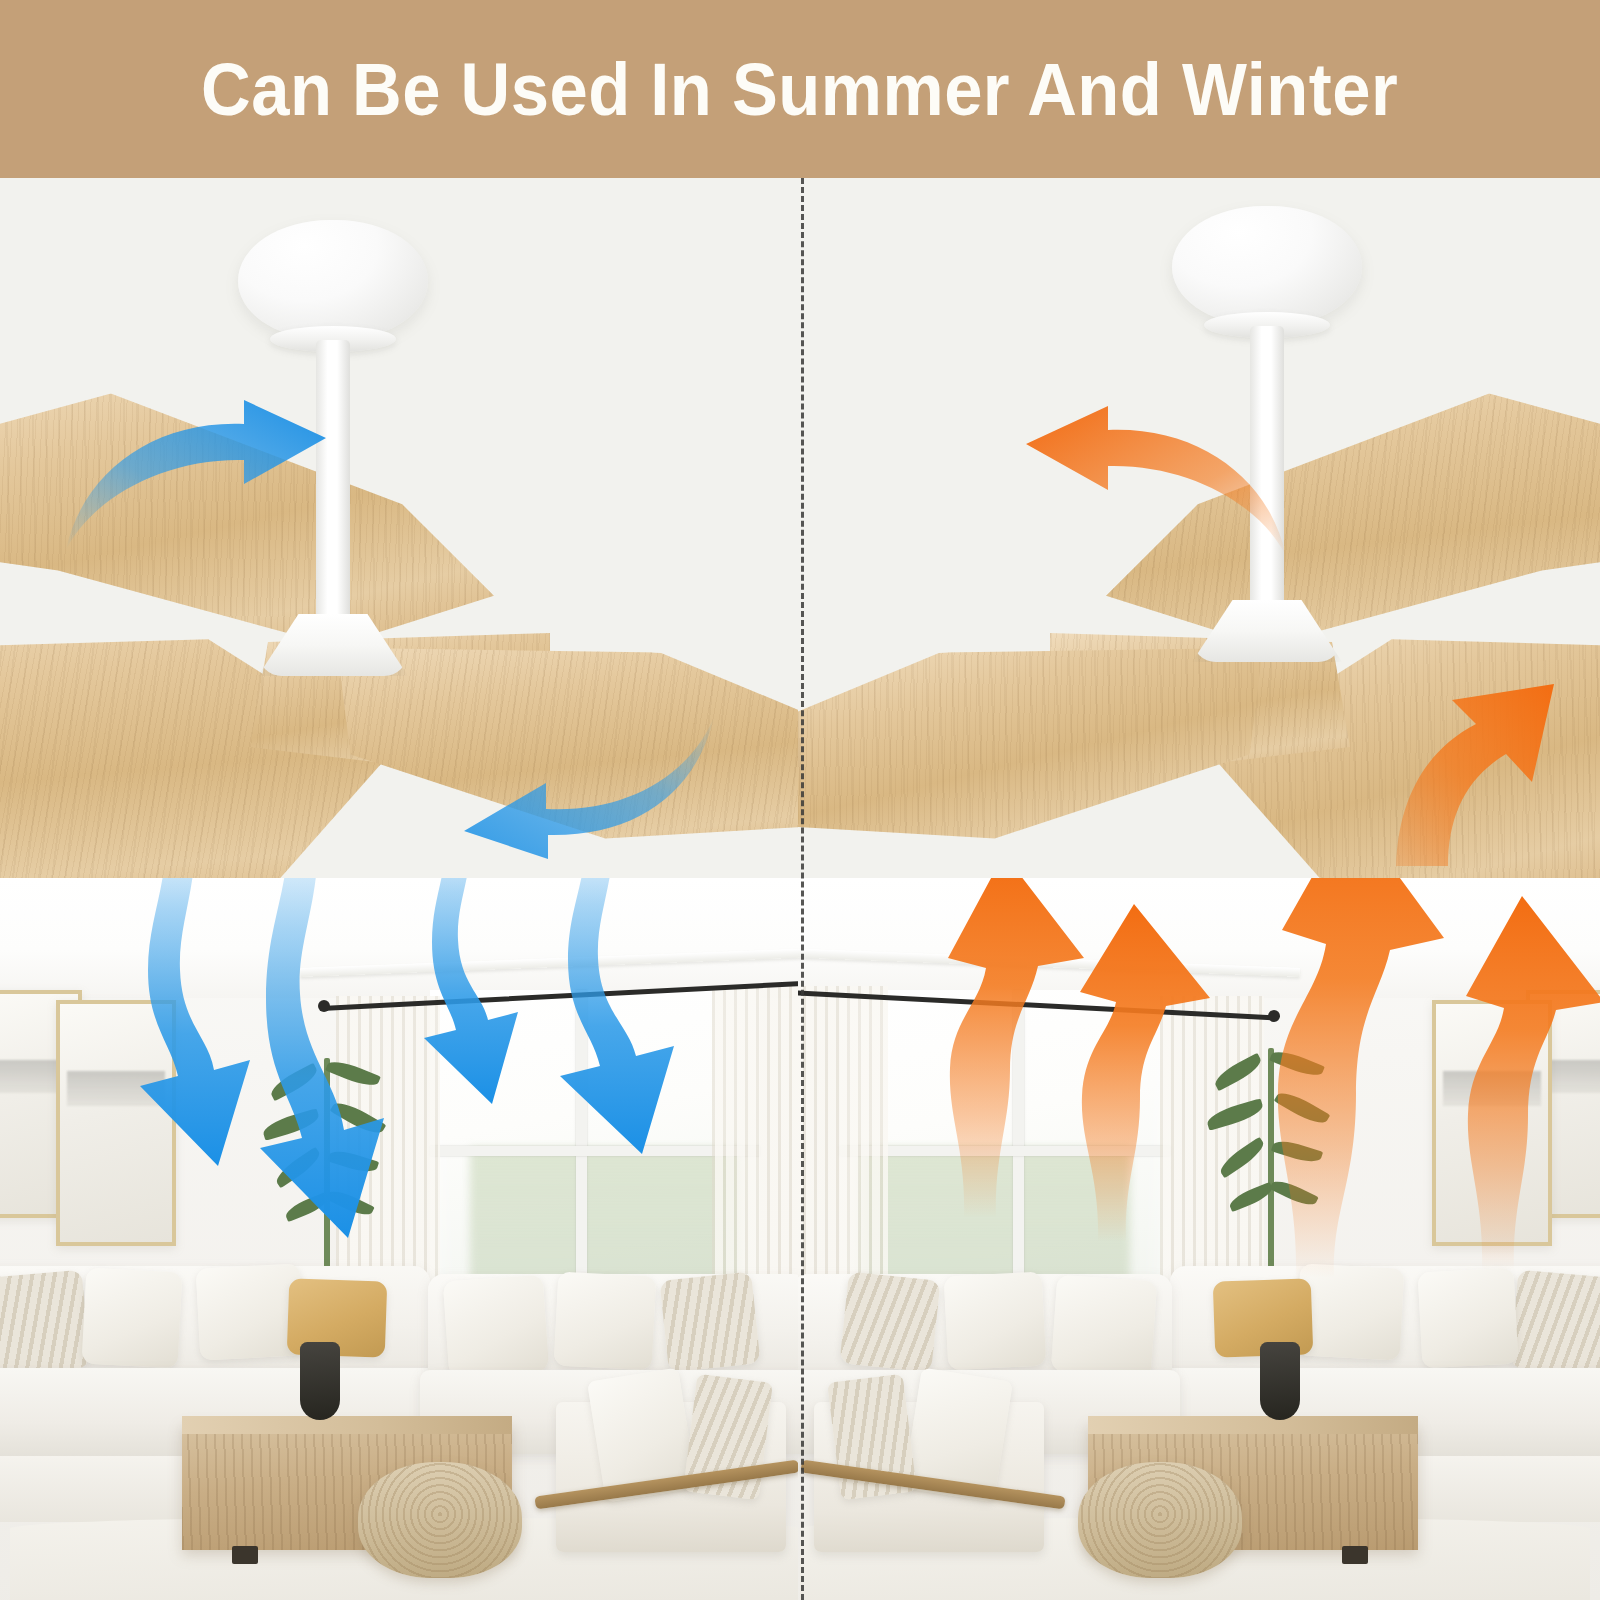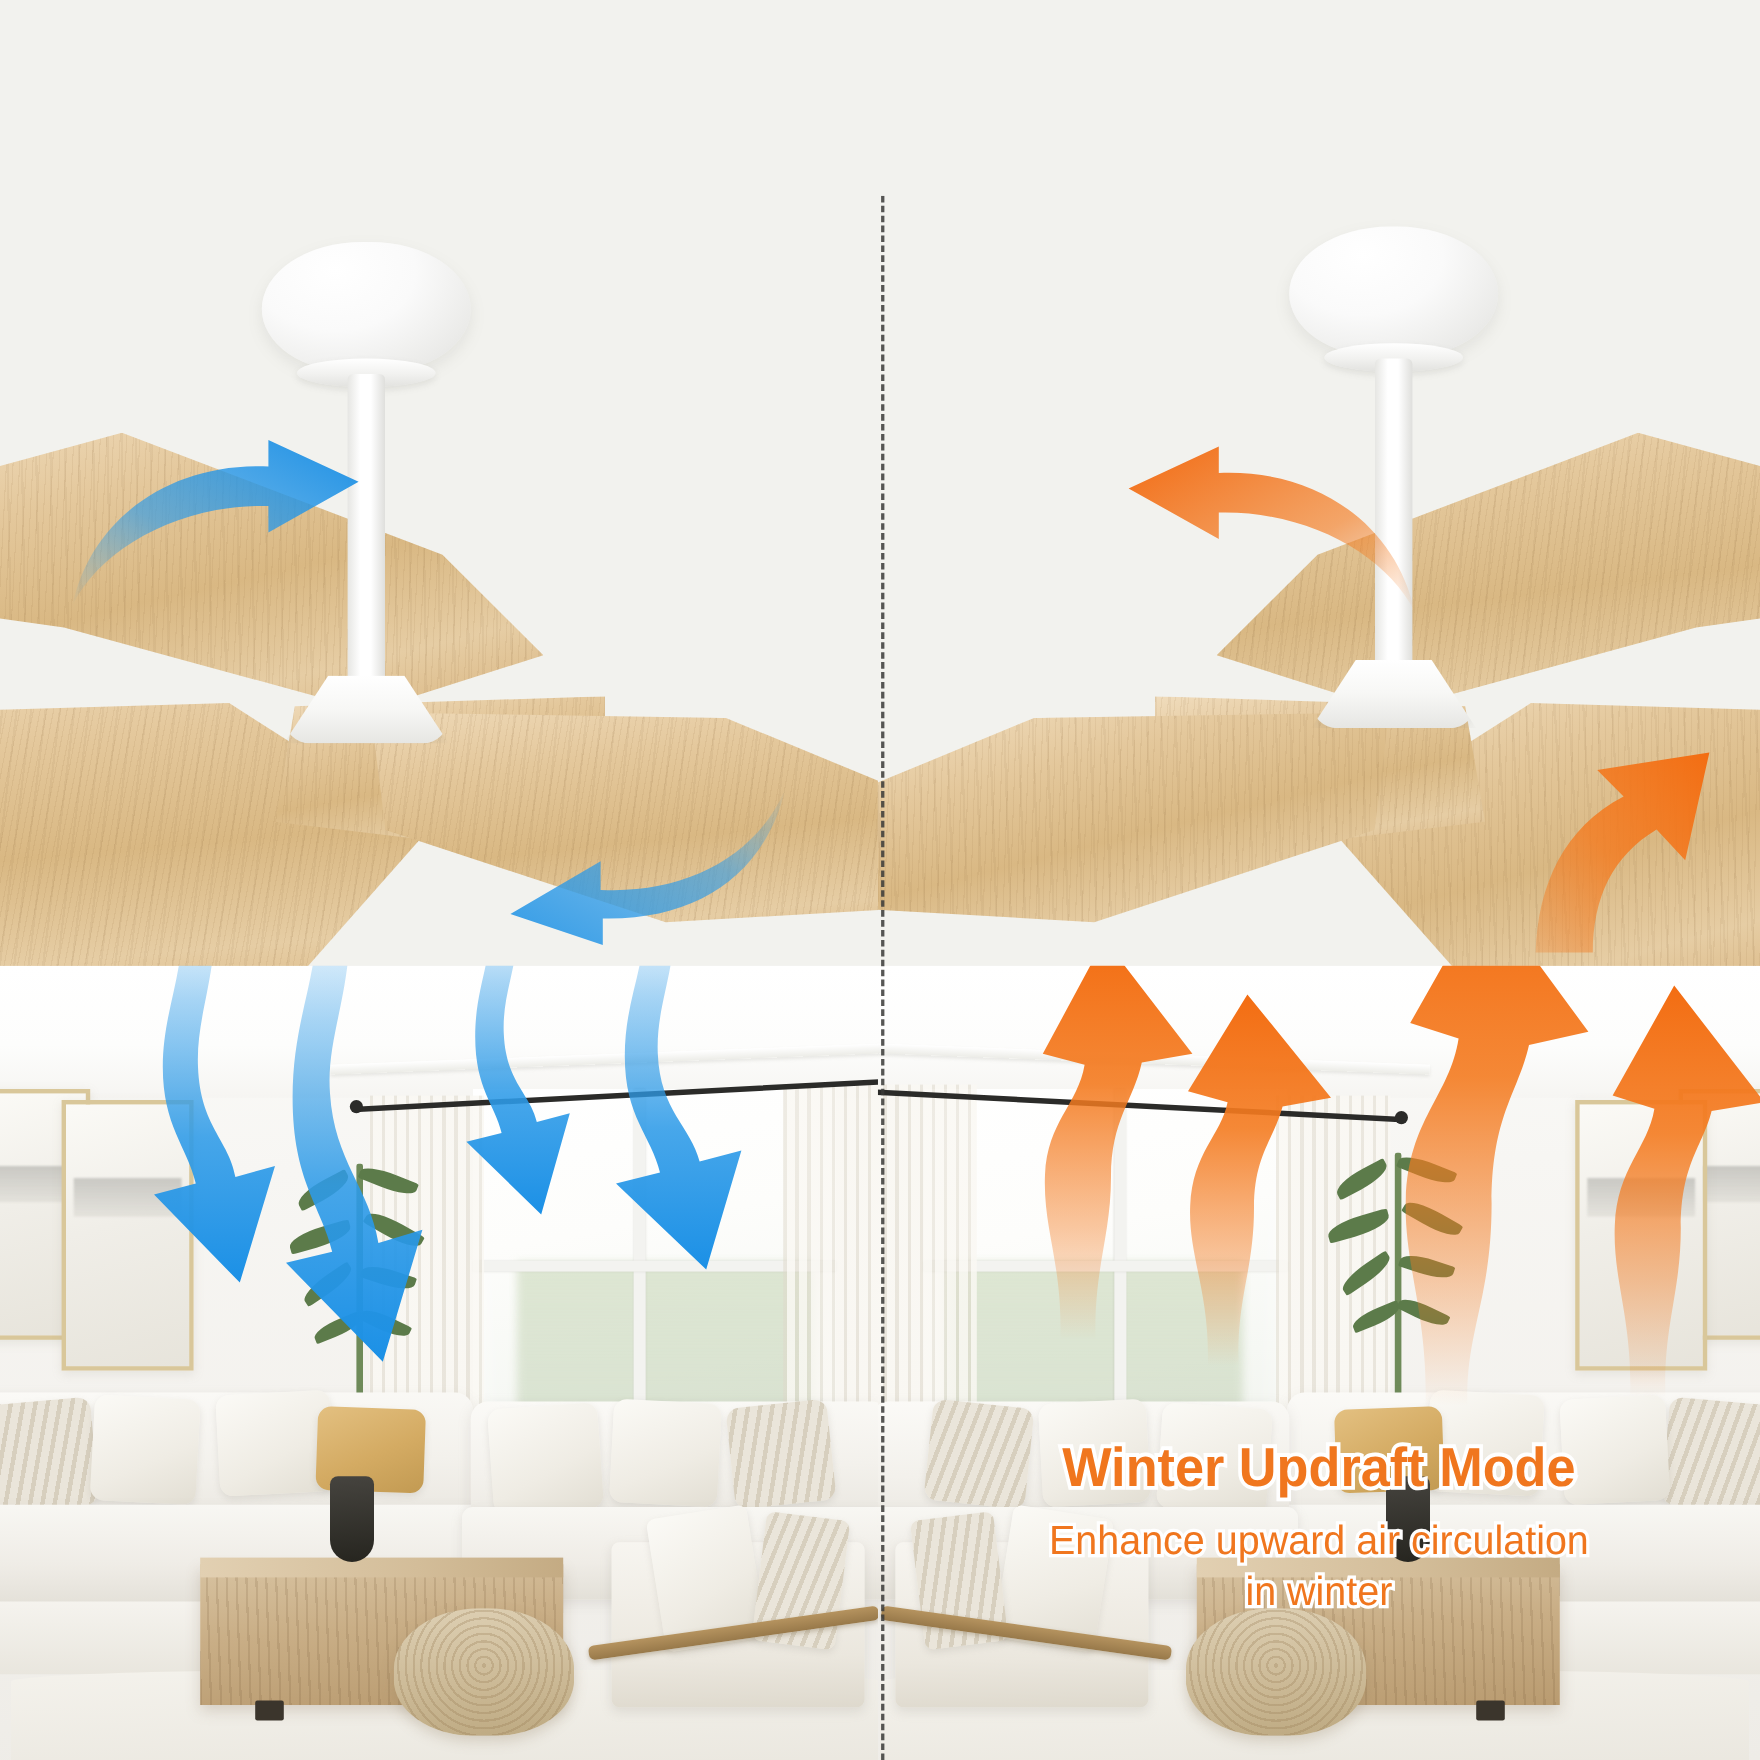--- a/index.html
+++ b/index.html
@@ -172,20 +172,23 @@
     font-family:"Liberation Sans","DejaVu Sans",sans-serif;
   }
   .blue-txt{color:#2E8FD9;}
   .orange-txt{color:#F0761E;}
 </style>
 </head>
 <body>
 
 <div class="page">
 
+  <div class="banner">
+    <div class="banner-title">Can Be Used In Summer And Winter</div>
+  </div>
 
   <div class="stage">
 
     <div class="divider"></div>
 
     <div class="panel panel-left">
 
       <div class="product">
 
         <div class="blade" style="left:-130px;top:200px;width:620px;height:300px;
@@ -487,22 +490,17 @@
             </g>
 
             <g fill="url(#orangeFlow)">
               <path d="M684,452 C686,380 668,346 670,296 C672,244 700,226 706,190
                        L668,178 L724,78 L806,184 L758,192
                        C750,224 730,240 730,298 C730,358 714,386 716,452 Z"></path>
             </g>
           </svg>
         </div>
 
-        <div class="caption" style="left:0;top:430px;">
-          <div class="cap-title orange-txt">Winter Updraft Mode</div>
-          <div class="cap-sub orange-txt">Enhance upward air circulation</div>
-          <div class="cap-sub orange-txt" style="margin-top:2px;">in winter</div>
-        </div>
       </div>
     </div>
 
   </div>
 </div>
 
 </body></html>

